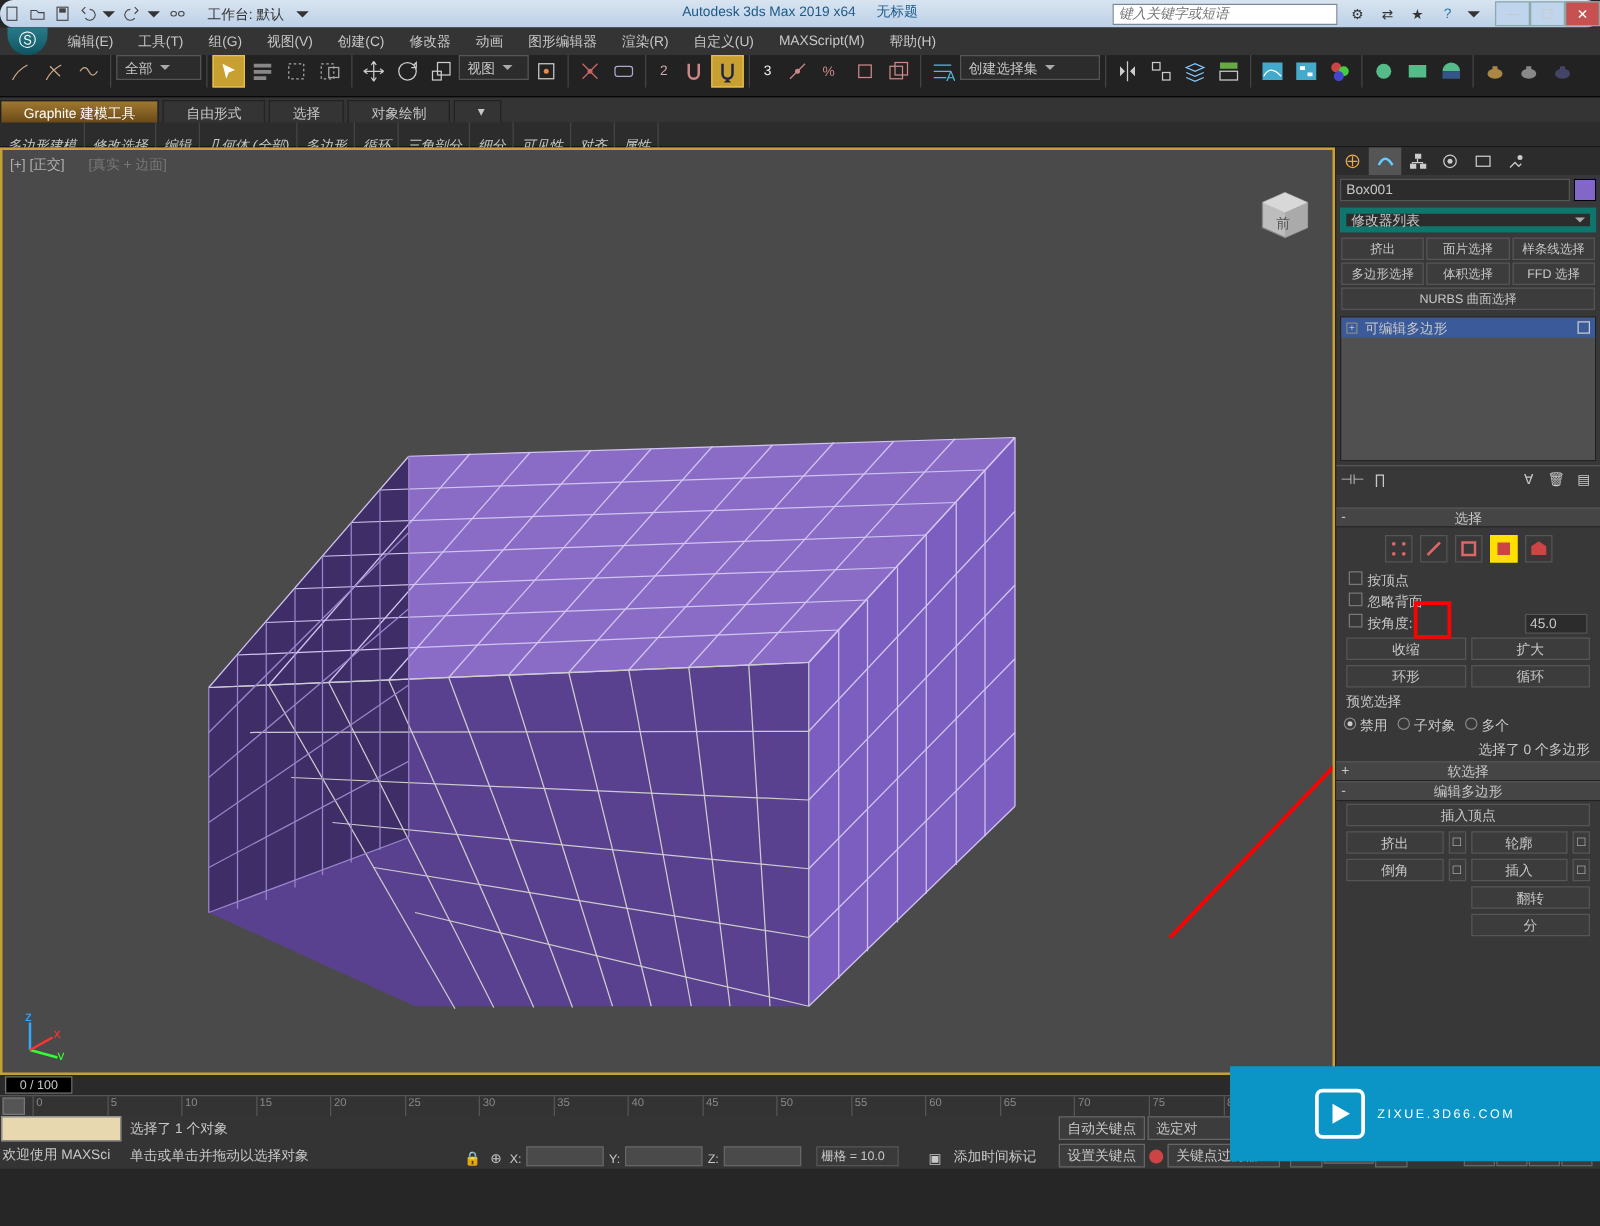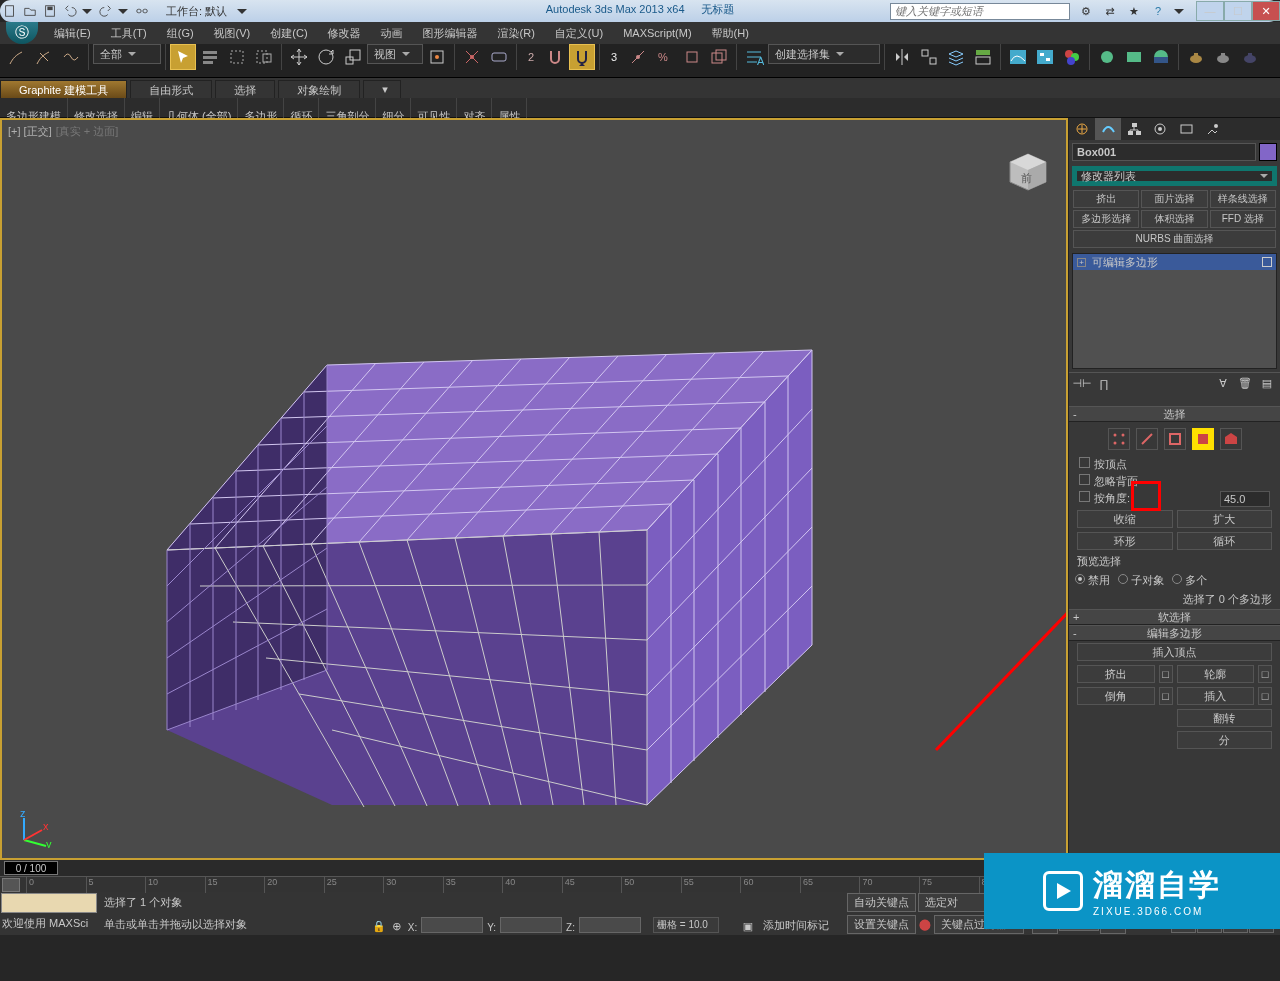--- a/index.html
+++ b/index.html
@@ -36,40 +36,40 @@
 .snap-ico { width:20px; height:26px; font-size:11px; display:flex; align-items:center; justify-content:center; color:#caa; }
 
 
 .ribbon-tabs { height:20px; background:#343434; display:flex; align-items:flex-end; }
 .rtab { padding:2px 18px; height:18px; background:#343434; border:1px solid #222; border-bottom:none; margin-right:3px; }
 .rtab.active { background:linear-gradient(#a07830,#6a4a18); color:#fff; }
 .rtab-exp { width:20px; text-align:center; cursor:default; }
 
 
 .ribbon-sub { height:20px; background:#2c2c2c; display:flex; border-bottom:1px solid #111; }
-.rsub { padding:2px 6px; height:36px; border-right:1px solid #444; display:flex; align-items:center; }
+.rsub { padding:2px 6px; height:36px; border-right:1px solid #444; display:flex; align-items:center;font-style:italic; }
 
 
 .workarea { display:flex; height:742px; }
 .viewport-frame { flex:1; position:relative; background:#4a4a4a; border:2px solid #c8a032; overflow:hidden; }
-.vp-label { position:absolute; top:4px; left:6px; font-size:11px; color:#b0b0b0; display:flex; gap:4px; }
+.vp-label { position:absolute; top:4px; left:6px; font-size:11px; color:#b0b0b0; display:flex; gap:19px; }
 .vp-cube { position:absolute; top:28px; right:14px; width:48px; height:48px; }
 .vp-axis { position:absolute; bottom:10px; left:14px; width:40px; height:40px; }
 .box3d { position:absolute; top:90px; left:150px; width:700px; height:600px; }
 .annot-arrow { position:absolute; pointer-events:none; }
 .annot-box { position:absolute; width:30px; height:30px; border:3px solid red; pointer-events:none; }
 
 
 .right-panel { width:212px; background:#383838; display:flex; flex-direction:column; border-left:1px solid #222; }
 .cmd-tabs { height:22px; display:flex; background:#2c2c2c; }
 .cmd-tab { width:26px; height:22px; display:flex; align-items:center; justify-content:center; }
 .cmd-tab.active { background:#555; }
 .cmd-tab svg { width:15px; height:15px; }
 .obj-row { display:flex; height:20px; align-items:center; margin:2px 3px; gap:3px; }
-.obj-name { flex:1; height:18px; background:#2c2c2c; border:1px solid #555; padding:0 4px; display:flex; align-items:center;font-weight:bold; }
+.obj-name { flex:1; height:18px; background:#2c2c2c; border:1px solid #555; padding:0 4px; display:flex; align-items:center; }
 .color-sw { width:18px; height:18px; background:#8266c8; border:1px solid #000; }
 .mod-drop { height:20px; background:#2c2c2c; border:5px solid #0f766e; margin:2px 3px; display:flex; align-items:center; padding:0 4px; justify-content:space-between; }
 .mod-btns { display:flex; flex-wrap:wrap; gap:2px; padding:2px 4px; }
 .mod-btn { height:18px; background:#3c3c3c; border:1px solid #555; display:flex; align-items:center; justify-content:center; font-size:10px; padding:0 2px; flex:1; min-width:60px; }
 .mod-stack { height:116px; background:#505050; border:1px solid #222; margin:3px; overflow:hidden; }
 .mod-item { height:16px; background:#3a5a9a; display:flex; align-items:center; padding:0 4px; gap:6px; font-size:11px; }
 .mod-exp { width:9px; height:9px; border:1px solid #888; font-size:8px; line-height:7px; text-align:center; }
 .mod-tools { height:22px; display:flex; align-items:center; padding:0 6px; gap:8px; border-top:1px solid #555; }
 .rollout-bar { height:16px; background:#454545; display:flex; align-items:center; justify-content:center; position:relative; border-top:1px solid #555; border-bottom:1px solid #222; font-size:11px; }
 .rollout-bar .pm { position:absolute; left:4px; }
@@ -157,21 +157,21 @@
   <div class="tb-btn ql-icon">
       <svg viewBox="0 0 16 16">
         <rect x="2" y="6" width="5" height="4" rx="2" fill="none" stroke="#444"></rect>
         <rect x="9" y="6" width="5" height="4" rx="2" fill="none" stroke="#444"></rect>
       </svg>
     </div>
   <div class="tb-sep"></div>
   <span class="tb-ws">工作台: 默认</span>
   <div class="ribbon-tri"></div>
   <div class="app-title">
-    <span>Autodesk 3ds Max  2013 x64</span>&nbsp;&nbsp;&nbsp;&nbsp;&nbsp;<span>无标题</span>
+    <span>Autodesk 3ds Max  2019 x64</span>&nbsp;&nbsp;&nbsp;&nbsp;&nbsp;<span>无标题</span>
   </div>
   <input class="tb-search" placeholder="键入关键字或短语" style="">
   <div class="tb-right">
     <div class="tb-btn">⚙</div>
     <div class="tb-btn">⇄</div>
     <div class="tb-btn">★</div>
     <div class="tb-btn" style="color:#2a7aa8">?</div>
     <div class="ribbon-tri"></div>
   </div>
   <div class="win-ctl">
@@ -815,16 +815,15 @@
   </div>
 </div>
 
 <div class="watermark">
   <div class="wm-play">
     <svg width="20" height="20">
         <polygon points="4,2 18,10 4,18" fill="#fff"></polygon>
       </svg>
   </div>
   <div>
-    <div class="wm-txt-big">溜溜自学</div>
     <div class="wm-txt-sm">ZIXUE.3D66.COM</div>
   </div>
 </div>
 
 </body></html>

